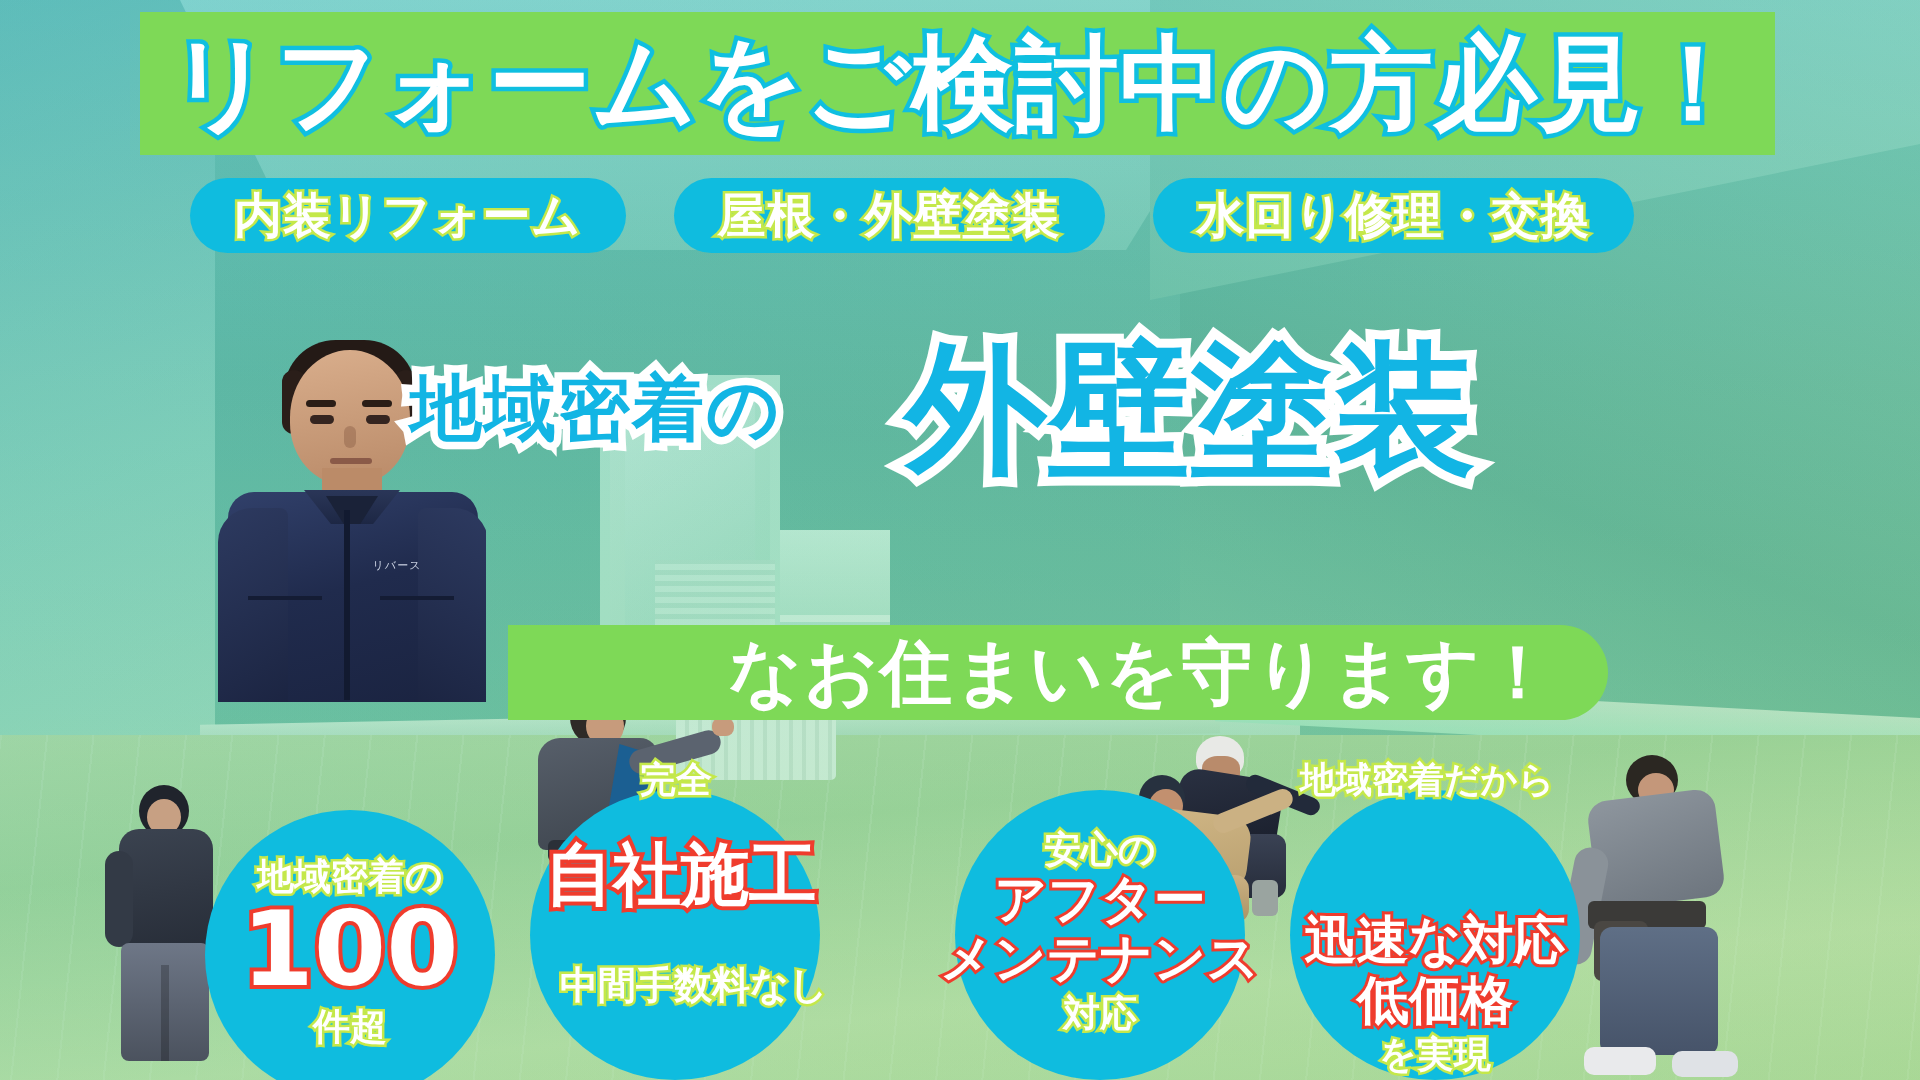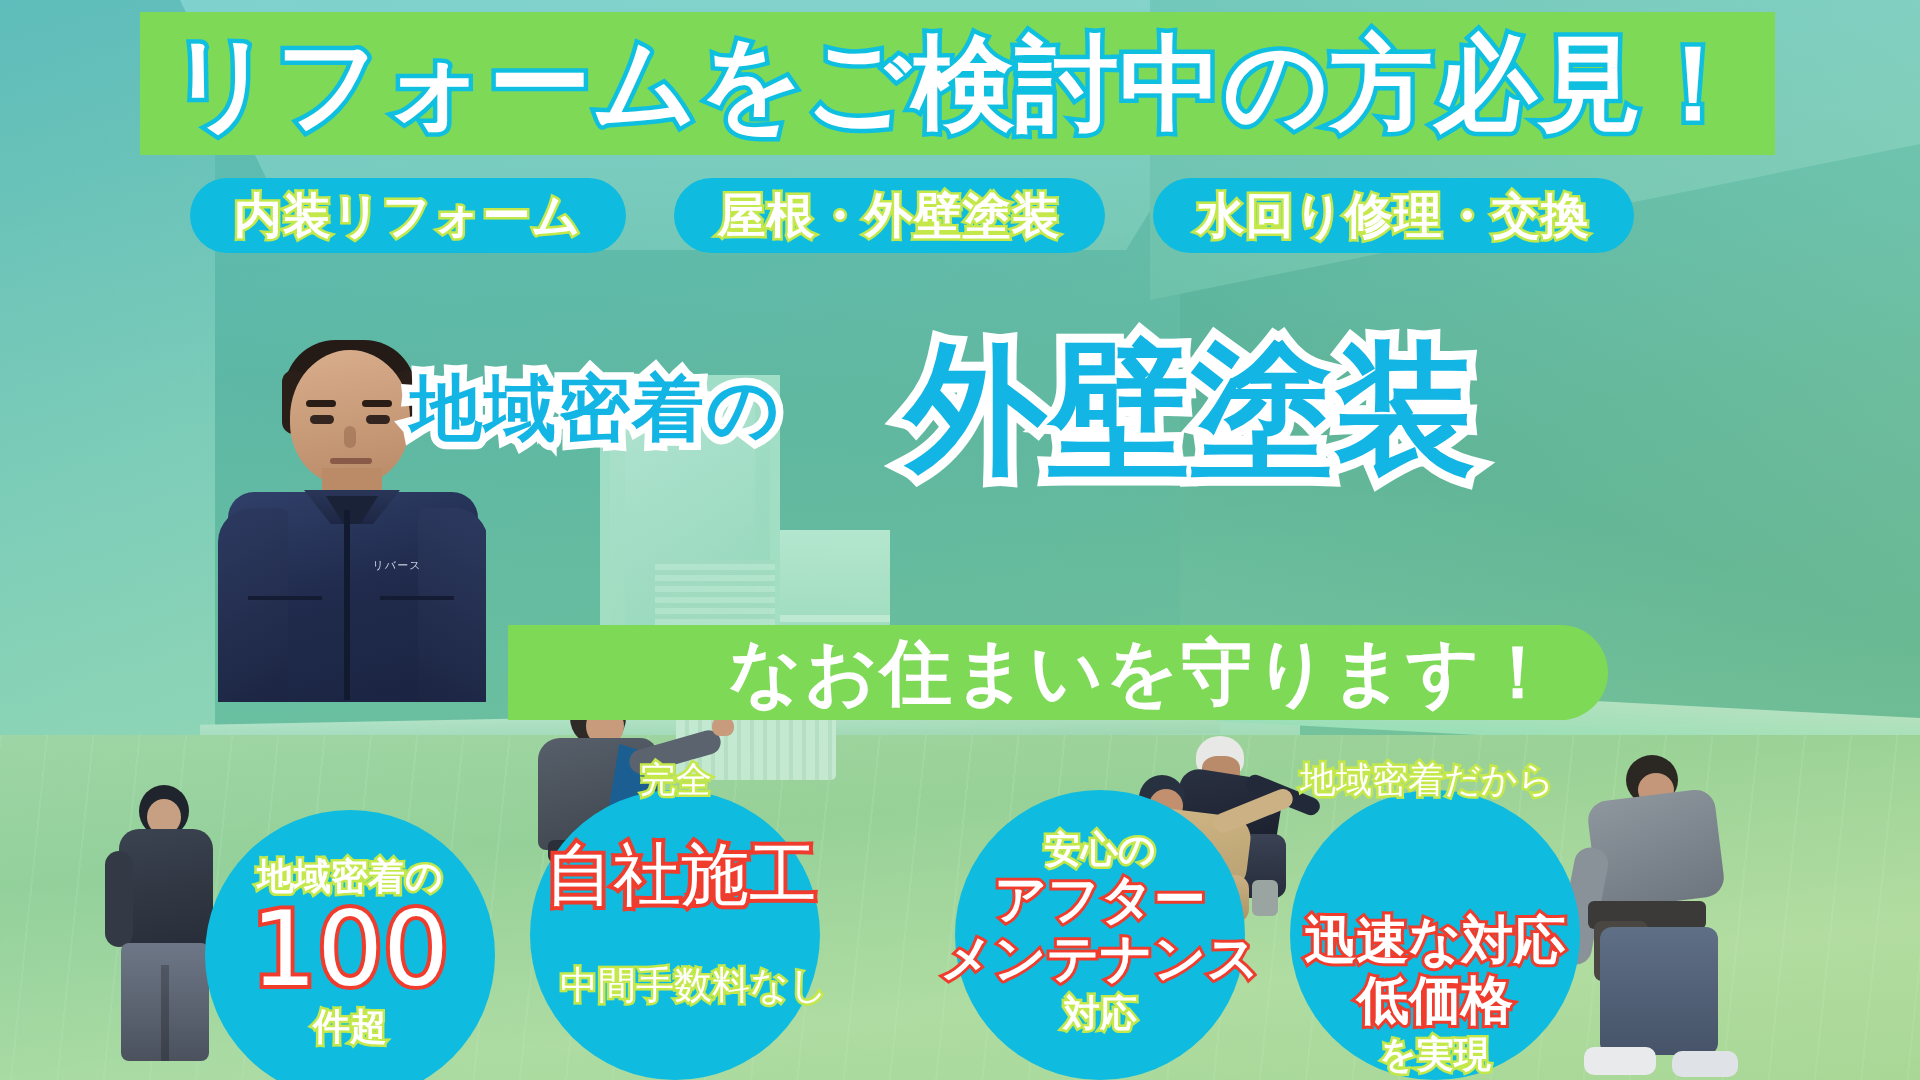--- a/index.html
+++ b/index.html
@@ -176,29 +176,29 @@
   
   .badge{position:absolute;border-radius:50%;background:#0fbcdf;
      display:flex;flex-direction:column;align-items:center;justify-content:center;}
   .b1{left:205px;top:810px;width:290px;height:290px;}
   .b2{left:530px;top:790px;width:290px;height:290px;}
   .b3{left:955px;top:790px;width:290px;height:290px;}
   .b4{left:1290px;top:790px;width:290px;height:290px;justify-content:flex-end;}
 
   .b-top{font-size:37px;font-weight:700;color:#ffffff;white-space:nowrap;
      -webkit-text-stroke:5px #c4e84a;paint-order:stroke fill;line-height:1.05;text-align:center;}
-  .b-big{font-size:104px;font-weight:400;color:#ffffff;white-space:nowrap;line-height:1.02;
+  .b-big{font-size:104px;font-weight:700;color:#ffffff;white-space:nowrap;line-height:1.02;
      -webkit-text-stroke:8px #ef3c2d;paint-order:stroke fill;text-align:center;}
   .b-big-s{font-size:52px;font-weight:700;color:#ffffff;white-space:nowrap;line-height:1.14;
      -webkit-text-stroke:6px #ef3c2d;paint-order:stroke fill;text-align:center;}
   .b-bot{font-size:37px;font-weight:700;color:#ffffff;white-space:nowrap;
      -webkit-text-stroke:5px #c4e84a;paint-order:stroke fill;text-align:center;}
 
   
-  .cap{position:absolute;font-size:36px;font-weight:400;color:#ffffff;white-space:nowrap;
+  .cap{position:absolute;font-size:36px;font-weight:700;color:#ffffff;white-space:nowrap;
      -webkit-text-stroke:5px #c4e84a;paint-order:stroke fill;text-align:left;}
   .cap-b2-top{left:640px;top:756px;}
   .cap-b2-mid{left:545px;top:830px;font-size:68px;color:#ffffff;
      -webkit-text-stroke:8px #ef3c2d;}
   .cap-b2-bot{left:560px;top:960px;font-size:38px;}
   .cap-b4-top{left:1300px;top:756px;}
 </style>
 </head>
 <body>
 

